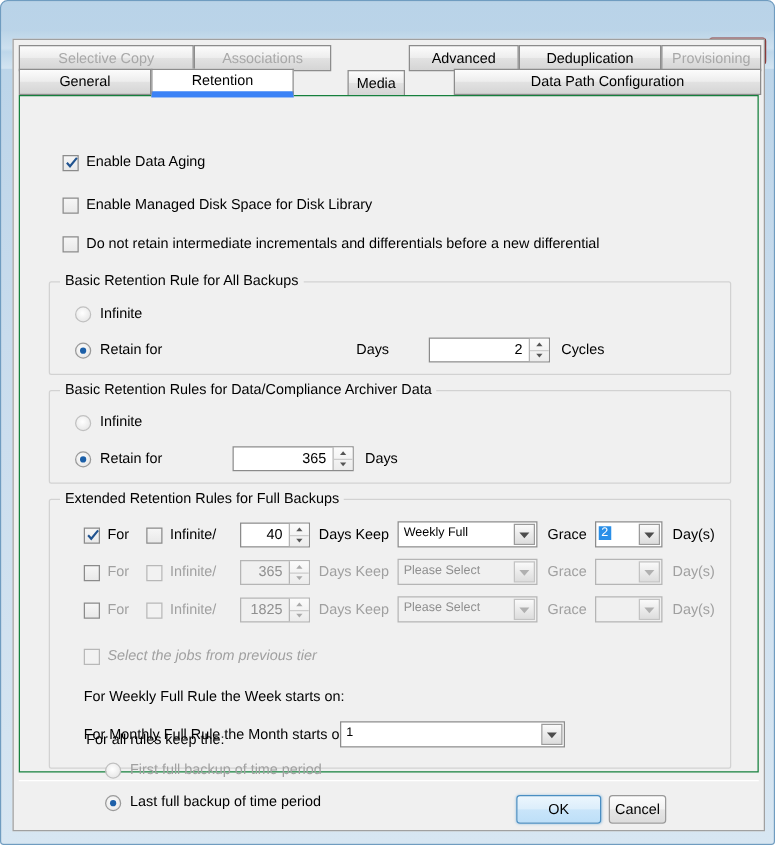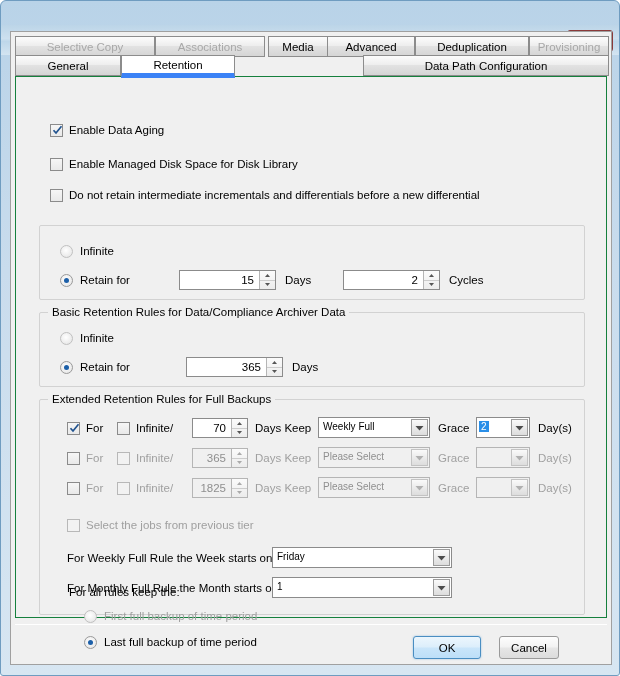--- a/index.html
+++ b/index.html
@@ -261,21 +261,21 @@
         <path d="M3 2 L6 2 L8 4.8 L10 2 L13 2 L9.6 6.8 L13.2 12 L10.1 12 L8 8.9 L5.9 12 L2.8 12 L6.4 6.8 Z" fill="#ffffff" stroke="#7a2f2f" stroke-width="0.5"></path>
       </svg>
     </div>
   </div>
 
   <div class="body-panel">
 
     <div class="tabrow row1">
       <div class="tab disabled" style="left:144px;width:110px;">Associations</div>
       <div class="tab disabled" style="left:4px;  width:140px;">Selective Copy</div>
-      <div class="tab" style="left:257px;width:60px;">Media</div>
+      <div class="tab" style="left:267px;width:46px;margin-top:20px;">Media</div>
       <div class="tab" style="left:316px;width:88px;">Advanced</div>
       <div class="tab" style="left:404px;width:114px;">Deduplication</div>
       <div class="tab disabled" style="left:518px;width:80px;">Provisioning</div>
     </div>
 
     <div class="tabrow row2">
       <div class="tab" style="left:4px;  width:106px;">General</div>
       <div class="tab active" style="left:110px;width:114px;">Retention</div>
       <div class="tab" style="left:352px;width:246px;text-align:right;">Data Path Configuration</div>
     </div>
@@ -289,44 +289,30 @@
       </div>
       <div class="lbl" style="left:53px; top:47px;">Enable Data Aging</div>
 
       <div class="chk" style="left:34px; top:81px;"></div>
       <div class="lbl" style="left:53px; top:81px;">Enable Managed Disk Space for Disk Library</div>
 
       <div class="chk" style="left:34px; top:112px;"></div>
       <div class="lbl" style="left:53px; top:112px;">Do not retain intermediate incrementals and differentials before a new differential</div>
 
       <div class="group" style="left:23px; top:148px; width:546px; height:75px;">
+        <div class="gtitle">Basic Retention Rule for All Backups</div>
 
         <div class="radio dim" style="left:20px; top:19px;"></div>
         <div class="lbl" style="left:40px; top:19px;">Infinite</div>
 
         <div class="radio" style="left:20px; top:48px;">
           <div class="dot"></div>
         </div>
         <div class="lbl" style="left:40px; top:48px;">Retain for</div>
 
-        <div class="spin" style="left:139px; top:44px; width:97px;">
-          <div class="val">15</div>
-          <div class="btns">
-            <div class="up">
-                <svg width="7" height="5" viewBox="0 0 7 5">
-                  <path d="M3.5 1 L6 4 L1 4 Z" fill="#555"></path>
-                </svg>
-              </div>
-            <div class="dn">
-                <svg width="7" height="5" viewBox="0 0 7 5">
-                  <path d="M3.5 4 L1 1 L6 1 Z" fill="#555"></path>
-                </svg>
-              </div>
-          </div>
-        </div>
         <div class="lbl" style="left:245px; top:48px;">Days</div>
 
         <div class="spin" style="left:303px; top:44px; width:97px;">
           <div class="val">2</div>
           <div class="btns">
             <div class="up">
                 <svg width="7" height="5" viewBox="0 0 7 5">
                   <path d="M3.5 1 L6 4 L1 4 Z" fill="#555"></path>
                 </svg>
               </div>
@@ -376,21 +362,21 @@
           <svg width="11" height="11" viewBox="0 0 11 11">
             <path d="M1.5 5.2 L4 8 L9.5 1.3" stroke="#21538f" stroke-width="1.7" fill="none"></path>
           </svg>
         </div>
         <div class="lbl" style="left:46px; top:22px;">For</div>
 
         <div class="chk" style="left:77px; top:22px;"></div>
         <div class="lbl" style="left:96px; top:22px;">Infinite/</div>
 
         <div class="spin" style="left:152px; top:18px; width:56px;">
-          <div class="val">70</div>
+          <div class="val">40</div>
           <div class="btns">
             <div class="up">
                 <svg width="7" height="5" viewBox="0 0 7 5">
                   <path d="M3.5 1 L6 4 L1 4 Z" fill="#555"></path>
                 </svg>
               </div>
             <div class="dn">
                 <svg width="7" height="5" viewBox="0 0 7 5">
                   <path d="M3.5 4 L1 1 L6 1 Z" fill="#555"></path>
                 </svg>
@@ -502,31 +488,23 @@
           <div class="ctext"></div>
           <div class="arrow">
               <svg width="9" height="6" viewBox="0 0 9 6">
                 <path d="M0.5 1 L8.5 1 L4.5 5.5 Z" fill="#b0b0b0"></path>
               </svg>
             </div>
         </div>
         <div class="lbl dim" style="left:498px; top:82px;">Day(s)</div>
 
         <div class="chk dim" style="left:27px; top:119px;"></div>
-        <div class="lbl dim" style="left:46px; top:119px;">Select the jobs from previous tier</div>
+        <div class="lbl dim" style="left:46px; top:119px;font-style:italic;">Select the jobs from previous tier</div>
 
         <div class="lbl" style="left:27px; top:152px;">For Weekly Full Rule the Week starts on:</div>
-        <div class="combo" style="left:232px; top:147px; width:180px;">
-          <div class="ctext">Friday</div>
-          <div class="arrow">
-              <svg width="9" height="6" viewBox="0 0 9 6">
-                <path d="M0.5 1 L8.5 1 L4.5 5.5 Z" fill="#4c4c4c"></path>
-              </svg>
-            </div>
-        </div>
 
         <div class="lbl" style="left:27px; top:182px;">For Monthly Full Rule the Month starts on:</div>
         <div class="combo" style="left:232px; top:177px; width:180px;">
           <div class="ctext">1</div>
           <div class="arrow">
               <svg width="9" height="6" viewBox="0 0 9 6">
                 <path d="M0.5 1 L8.5 1 L4.5 5.5 Z" fill="#4c4c4c"></path>
               </svg>
             </div>
         </div>
@@ -538,17 +516,17 @@
       <div class="lbl dim" style="left:88px; top:533px;">First full backup of time period</div>
 
       <div class="radio" style="left:68px; top:559px;">
         <div class="dot"></div>
       </div>
       <div class="lbl" style="left:88px; top:559px;">Last full backup of time period</div>
     </div>
 
     <div class="footer-sep"></div>
     <div class="btn default" style="left:402px; top:604px; width:68px;">OK</div>
-    <div class="btn" style="left:488px; top:604px; width:60px;">Cancel</div>
+    <div class="btn" style="left:476px; top:604px; width:46px;">Cancel</div>
     <div class="btn" style="left:544px; top:604px; width:50px;margin-top:48px;">Help</div>
 
   </div>
 </div>
 
 </body></html>

